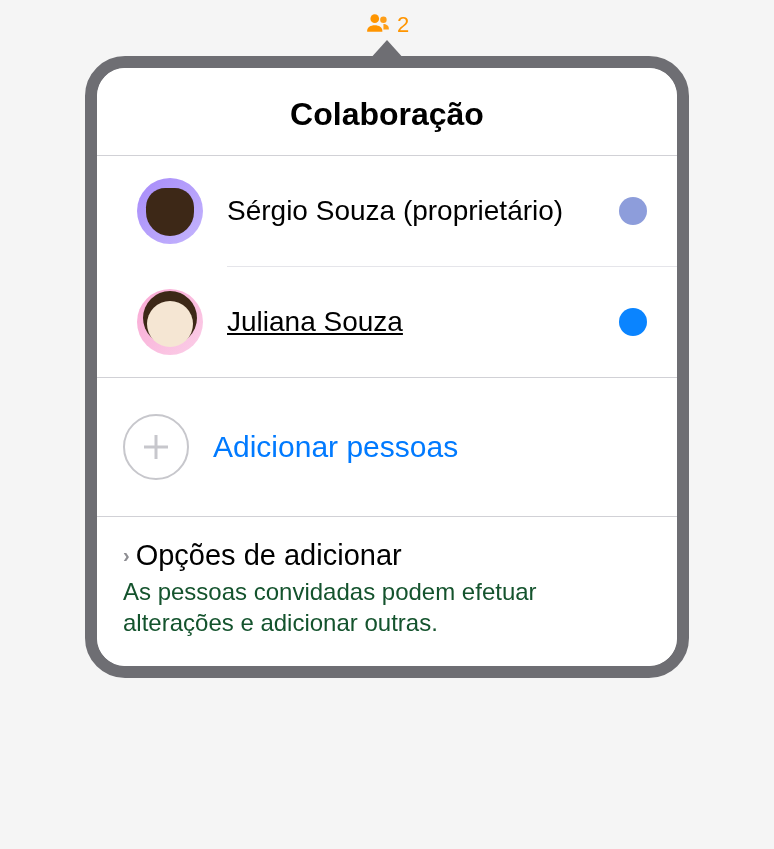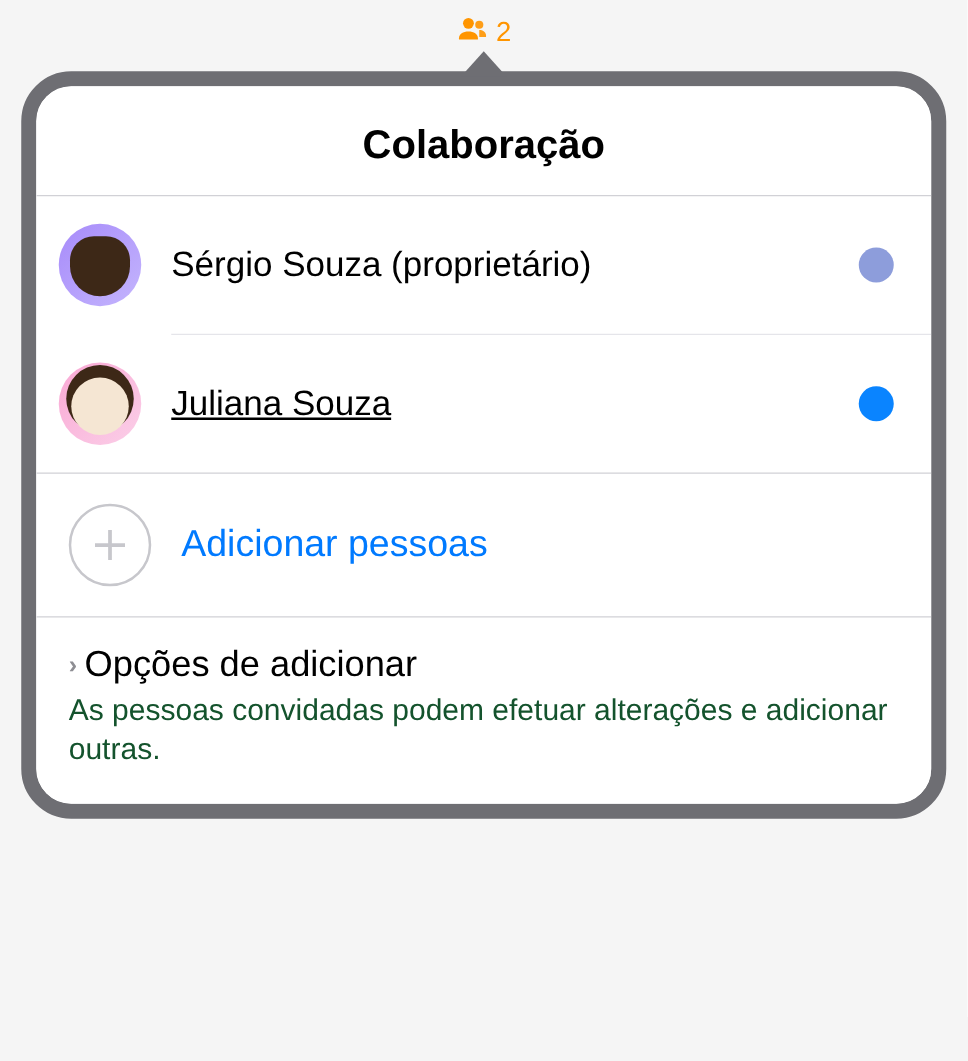--- a/index.html
+++ b/index.html
@@ -33,21 +33,21 @@
     
     .indicator-count {
       font-size: 22px;
       font-weight: 400;
       color: #ff9500;
       margin-left: 2px;
     }
     
     .popover-container {
       position: relative;
-      width: 740px;
+      width: 604px;
     }
     
     .popover-arrow {
       width: 0;
       height: 0;
       border-left: 18px solid transparent;
       border-right: 18px solid transparent;
       border-bottom: 20px solid #6e6e73;
       margin: 0 auto;
       position: relative;
@@ -74,21 +74,21 @@
       border-bottom: 1px solid #d1d1d6;
     }
     
     .header-title {
       font-size: 32px;
       font-weight: 600;
       color: #000;
     }
     
     .participants {
-      padding-left: 18px;
+      padding-left: 40px;
     }
     
     .participant-row {
       display: flex;
       align-items: center;
       padding: 22px 30px 22px 0;
       border-bottom: 1px solid #e5e5ea;
       margin-left: 90px;
     }
     
@@ -164,21 +164,21 @@
     .color-dot {
       width: 28px;
       height: 28px;
       border-radius: 50%;
       flex-shrink: 0;
     }
     
     .add-section {
       border-top: 1px solid #d1d1d6;
       border-bottom: 1px solid #d1d1d6;
-      padding: 24px 26px;
+      padding: 36px 26px;
       display: flex;
       align-items: center;
     }
     
     .add-icon {
       width: 66px;
       height: 66px;
       border-radius: 50%;
       border: 2px solid #c7c7cc;
       display: flex;

